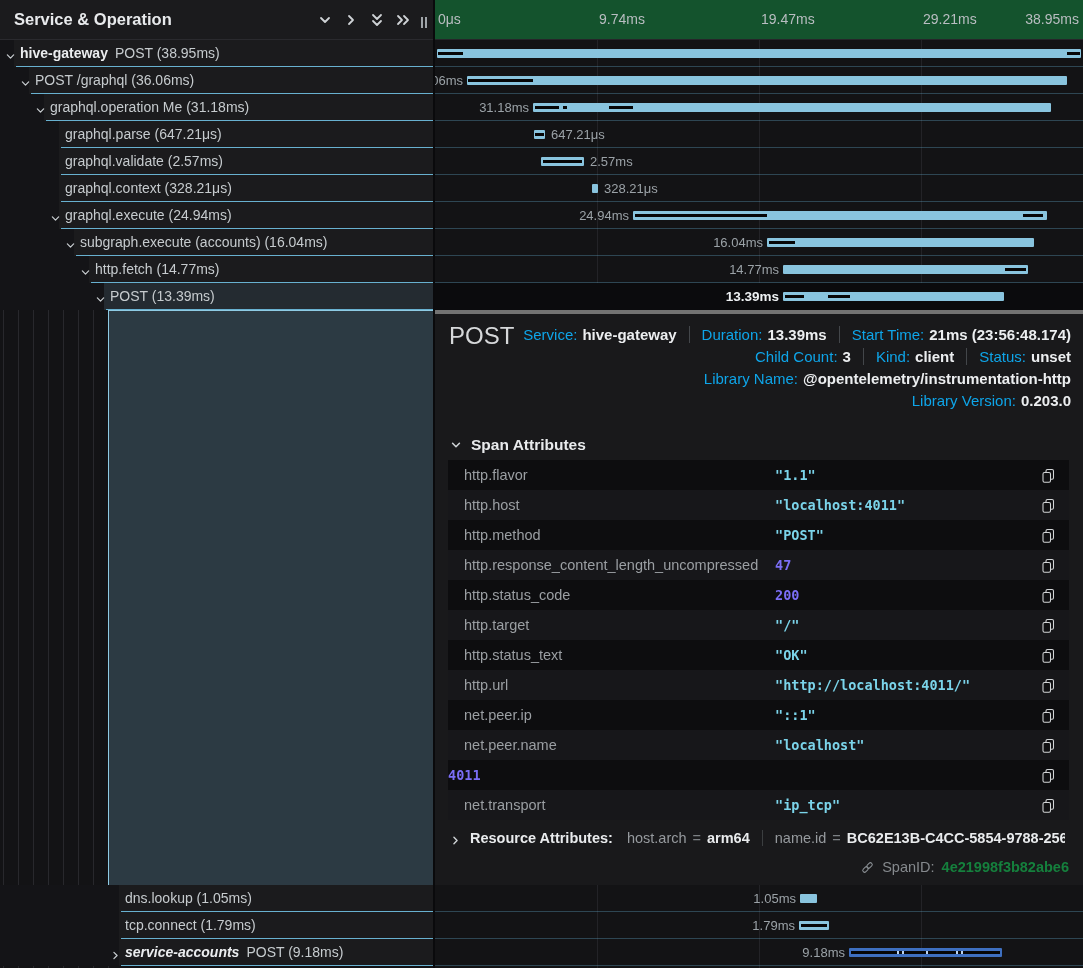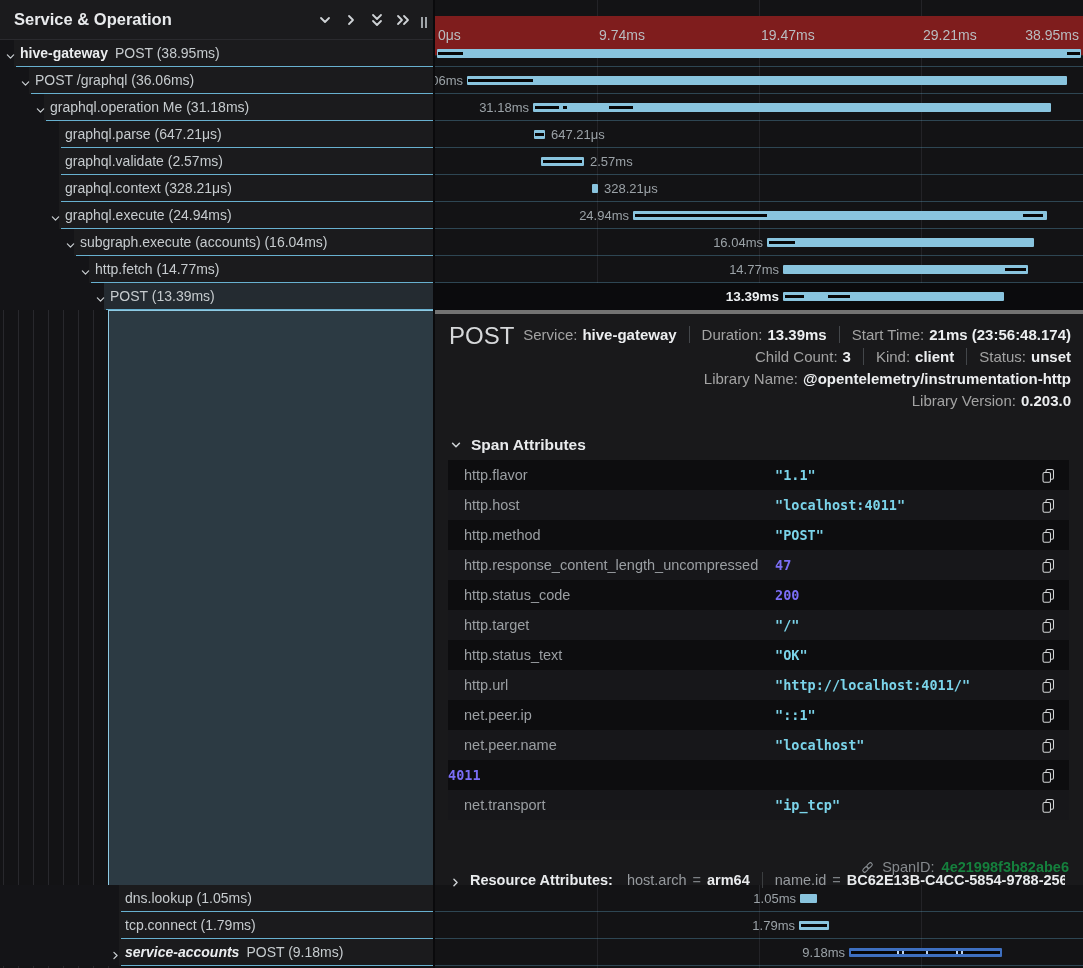--- a/index.html
+++ b/index.html
@@ -13,21 +13,21 @@
   .divider { position:absolute; top:0; bottom:0; left:433px; width:2px; background:#0a0a0c; z-index:6; }
 
   
   .lhead { position:absolute; left:0; top:0; width:434px; height:40px; background:#1b1b1d;
            border-bottom:1px solid #2a2a2e; display:flex; align-items:center; z-index:5; }
   .lhead-title { margin-left:14px; font-size:16.5px; font-weight:bold; color:#e8eaec; flex:1; }
   .hicon { width:26px; height:26px; display:flex; align-items:center; justify-content:center; cursor:pointer; }
   .hicon svg { stroke:#cfd3d6; stroke-width:1.8; fill:none; stroke-linecap:round; stroke-linejoin:round; }
   .resize-handle { width:12px; height:16px; margin:10px 4px 0 2px; display:flex; gap:2px; justify-content:center; cursor:col-resize; }
   .resize-handle i { display:block; width:2px; height:11px; background:#9fa4a8; }
-  .rhead { position:absolute; left:435px; top:16px; width:648px; height:40px; background:#7f1d1d;
+  .rhead { position:absolute; left:435px; top:0; width:648px; height:40px; background:#14532d;
            border-bottom:1px solid #26262a; z-index:2; }
   .tick { position:absolute; top:0; line-height:39px; font-size:14px; color:#b9bdc1; }
 
   
   .trow { position:absolute; left:0; width:434px; height:27px; background:#1b1b1d; z-index:2; cursor:pointer; }
   .trow.sel { background:#242b31; }
   .trow .strip { position:absolute; left:0; top:0; bottom:0; background:#141417; }
   .trow .ul { position:absolute; bottom:0; right:0; height:1px; background:#68b1d0; }
   .trow .chev { position:absolute; top:8px; width:11px; height:11px; }
   .trow .chev svg { stroke:#c8cdd0; stroke-width:1.6; fill:none; stroke-linecap:round; stroke-linejoin:round; }
@@ -51,39 +51,39 @@
                  background:#2c3a43; border-top:1px solid #8ecbe4; border-left:1px solid #8ecbe4; z-index:3; }
 
   
   .dpanel { position:absolute; left:435px; top:310px; width:648px; height:575px; background:#19191b;
             border-top:4px solid #737373; z-index:3; }
   .dtitle { position:absolute; left:14px; top:8px; font-size:24px; font-weight:500; color:#d6d8da; }
   .ovw { position:absolute; right:12px; top:12px; display:flex; flex-direction:column; align-items:flex-end; gap:5px; font-size:15px; }
   .ovline { display:flex; align-items:center; }
   .ovitem { display:flex; align-items:center; gap:5px; white-space:nowrap; }
   .ovitem + .ovitem { border-left:1px solid #43464a; margin-left:12px; padding-left:12px; }
-  .ovlab { color:#a3a3a3; }
+  .ovlab { color:#0ea5e9; }
   .ovval { color:#eceef0; font-weight:bold; }
 
   .attrhead { position:absolute; left:15px; top:122px; display:flex; align-items:center; gap:9px;
               font-size:15.5px; font-weight:bold; color:#e9ebed; cursor:pointer; }
   .attrhead svg, .reshead svg { stroke:#cfd3d6; stroke-width:1.8; fill:none; stroke-linecap:round; stroke-linejoin:round; }
 
   .attrtable { position:absolute; left:13px; right:14px; top:146px; }
   .arow { height:30px; display:flex; align-items:center; }
   .arow:nth-child(odd) { background:#0d0d0f; }
   .arow:nth-child(even) { background:#17171a; }
   .akey { width:327px; padding-left:16px; font-size:14.5px; color:#9b9fa3; white-space:nowrap; }
   .aval { flex:1; font-family:"DejaVu Sans Mono", monospace; font-size:13.5px; font-weight:600; color:#7bd4ea; white-space:nowrap; }
   .aval.num { color:#7b6ef6; }
   .copy { margin-right:12px; width:20px; height:20px; border:none; background:transparent; cursor:pointer;
           display:flex; align-items:center; justify-content:center; }
   .copy svg { stroke:#d3d6d8; stroke-width:1.4; fill:#101012; }
 
-  .resline { position:absolute; left:15px; top:516px; display:flex; align-items:flex-end; font-size:14.5px; cursor:pointer;margin-top:42px; }
+  .resline { position:absolute; left:15px; top:516px; display:flex; align-items:flex-end; font-size:14.5px; cursor:pointer; }
   .restitle { font-weight:bold; color:#e9ebed; margin-left:9px; }
   .resitem { display:flex; align-items:center; gap:6px; white-space:nowrap; }
   .resitem.first { margin-left:14px; }
   .resitem + .resitem { border-left:1px solid #3b3e40; margin-left:12px; padding-left:12px; }
   .reskey { color:#969a9e; } .reseq { color:#7c8084; } .resval { color:#e9ebed; font-weight:bold; }
   .resval.trunc { max-width:218px; overflow:hidden; }
 
   .spanid { position:absolute; right:14px; top:545px; display:flex; align-items:center; gap:7px; font-size:14.5px; }
   .spanid svg { stroke:#8b9095; stroke-width:1.6; fill:none; }
   .sidlab { color:#85898d; } .sidval { color:#15803d; font-weight:bold; }

